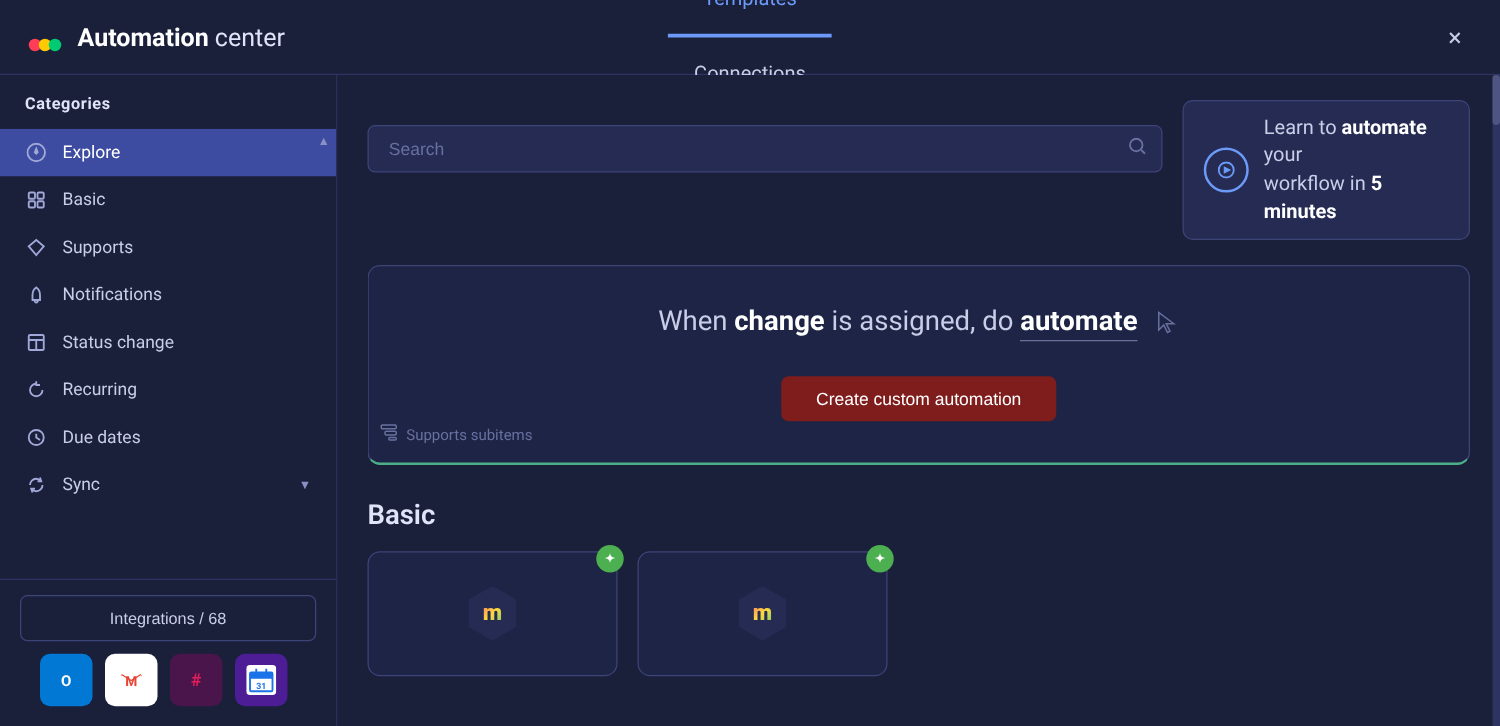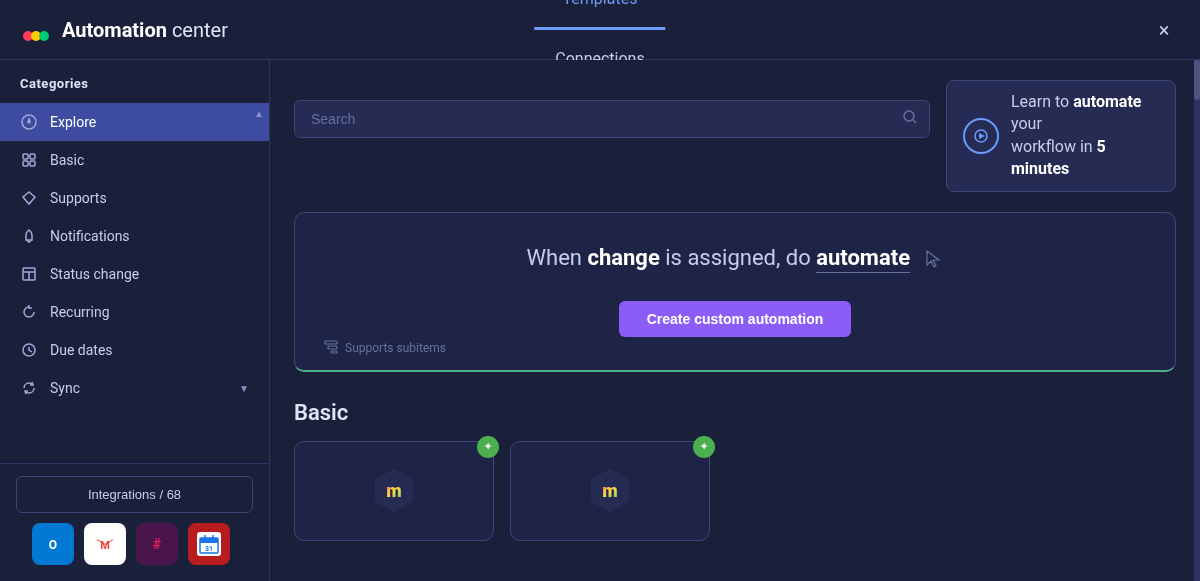--- a/index.html
+++ b/index.html
@@ -286,34 +286,34 @@
       text-align: center;
     }
     .automation-sentence strong { color: #ffffff; font-weight: 700; }
     .underline-word {
       display: inline-block;
       border-bottom: 1px solid #6870a0;
       padding-bottom: 2px;
     }
 
     .create-btn {
-      background: #8b5cf6;
+      background: #7f1d1d;
       color: #ffffff;
       border: none;
       border-radius: 6px;
       padding: 10px 28px;
       font-size: 14px;
       cursor: pointer;
-      font-weight: 700;
+      font-weight: 400;
     }
 
     .supports-subitems {
       position: absolute;
       bottom: 12px;
-      left: 28px;
+      left: 8px;
       display: flex;
       align-items: center;
       gap: 6px;
       font-size: 12px;
       color: #6870a0;
     }
     .subitems-icon {
       font-size: 14px;
     }
 
@@ -530,21 +530,21 @@
           </svg>
         </div>
 
         <div class="int-icon" style="background:#4a154b; border-radius:8px;">
           <svg width="24" height="24" viewBox="0 0 24 24">
             <rect width="24" height="24" rx="3" fill="#4a154b"></rect>
             <text x="12" y="17" text-anchor="middle" fill="#e01e5a" font-size="14" font-weight="bold">#</text>
           </svg>
         </div>
 
-        <div class="int-icon" style="background:#b91c1c; border-radius:8px;">
+        <div class="int-icon" style="background:#4c1d95; border-radius:8px;">
           <svg width="24" height="24" viewBox="0 0 24 24">
             <rect width="24" height="24" rx="3" fill="#fff"></rect>
             <rect x="3" y="6" width="18" height="15" rx="1" fill="#fff" stroke="#1a73e8" stroke-width="1.5"></rect>
             <rect x="3" y="6" width="18" height="5" fill="#1a73e8"></rect>
             <line x1="8" y1="3" x2="8" y2="8" stroke="#1a73e8" stroke-width="1.5"></line>
             <line x1="16" y1="3" x2="16" y2="8" stroke="#1a73e8" stroke-width="1.5"></line>
             <text x="12" y="19" text-anchor="middle" fill="#1a73e8" font-size="7" font-weight="bold">31</text>
           </svg>
         </div>
       </div>

